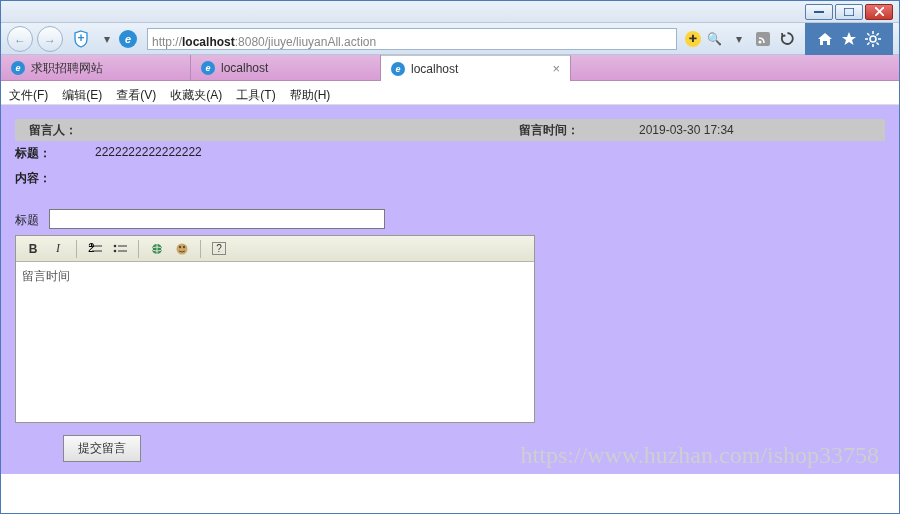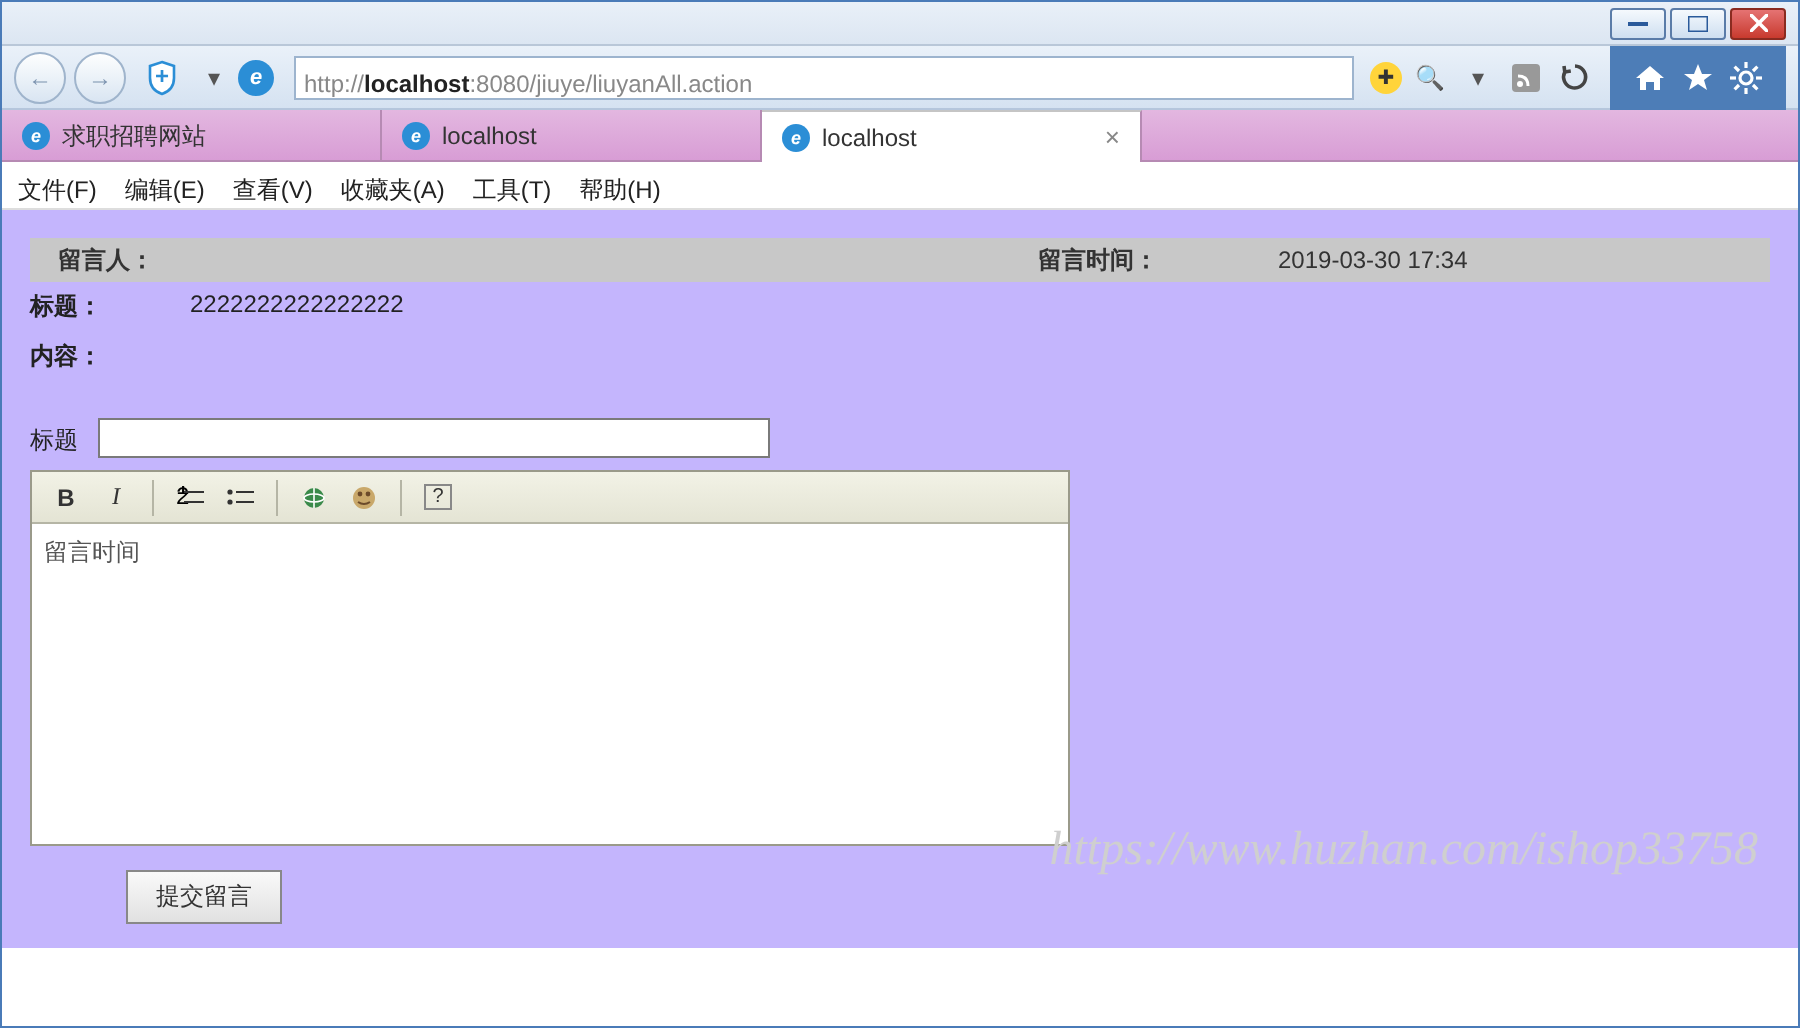--- a/index.html
+++ b/index.html
@@ -36,21 +36,21 @@
 .whiterow .val{color:#222}
 .formrow{display:flex;align-items:flex-start;margin-top:18px}
 .formlbl{width:34px;color:#222;padding-top:3px}
 .tinput{width:336px;height:20px;border:1px solid #7a7a7a;padding:0 3px}
 .editor{border:1px solid #9a9a8a;width:520px;background:#fff}
 .edtb{background:linear-gradient(#f2f2e6,#e4e4d4);height:26px;border-bottom:1px solid #b5b5a5;display:flex;align-items:center;padding:0 6px;gap:3px}
 .edbtn{width:22px;height:20px;display:flex;align-items:center;justify-content:center;border:1px solid transparent;color:#333;cursor:pointer}
 .sep{width:1px;height:18px;background:#b5b5a5;margin:0 4px}
 .edbody{height:160px;padding:6px;color:#555}
 .submit{margin:12px 0 12px 48px;padding:4px 14px;border:1px solid #888;background:linear-gradient(#f9f9f9,#e1e1e1);cursor:pointer;color:#333}
-.watermark{position:absolute;right:20px;bottom:74px;color:#cfcfcf;font-size:24px;font-family:Georgia,serif;font-style:italic;pointer-events:none}
+.watermark{position:absolute;right:20px;bottom:44px;color:#cfcfcf;font-size:24px;font-family:Georgia,serif;pointer-events:none}
 svg{display:block}
 </style>
 </head>
 <body>
 
 <div class="win">
 
   <div class="titlebar">
     <div class="winbtn">
         <svg width="10" height="2">

